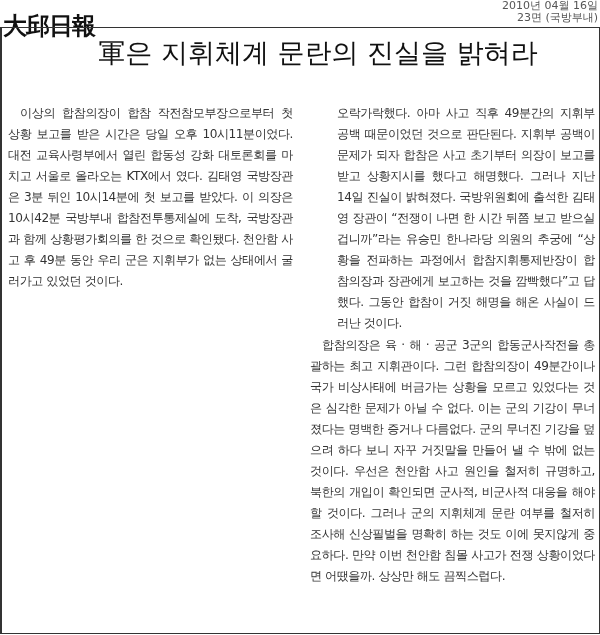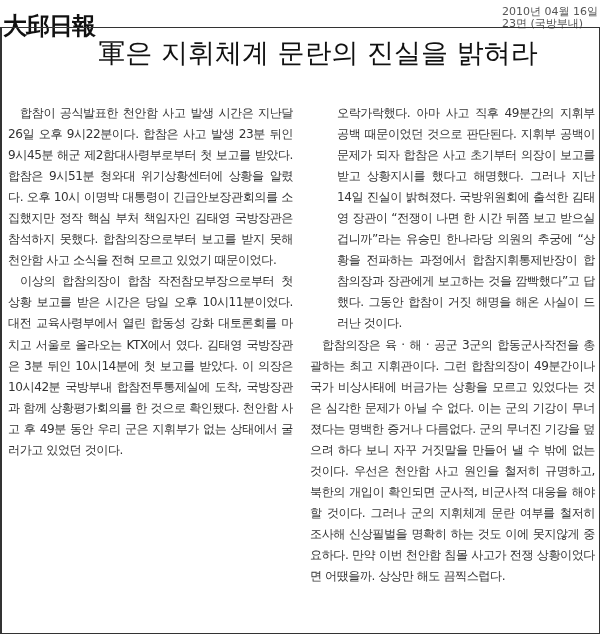--- a/index.html
+++ b/index.html
@@ -1,22 +1,22 @@
 <!DOCTYPE html>
 <html><head>
 <meta charset="utf-8">
 <style>
   html, body { margin: 0; padding: 0; background: #ffffff; }
   body { width: 600px; height: 635px; position: relative; overflow: hidden;
          font-family: "DejaVu Sans", sans-serif; color: #222; }
   .masthead { position: absolute; left: 0; top: 0; width: 600px; height: 27px; }
   .logo { position: absolute; left: 3px; top: 13px; font-family: "DejaVu Serif", serif;
           font-weight: bold; font-size: 24px; letter-spacing: -1px; color: #111; line-height: 26px; }
-  .dateline { position: absolute; right: 2px; top: 0px; 
-              font-size: 11px; line-height: 12px; color: #555; margin-top: 6px; }
+  .dateline { position: absolute; right: 2px; top: 0px; text-align: right;
+              font-size: 11px; line-height: 12px; color: #555; }
   .frame { position: absolute; left: 0; top: 27px; width: 597px; height: 605px;
            border: 1px solid #333; border-left-width: 2px; }
   .headline { position: absolute; left: 0; top: 36px; width: 600px; text-align: center;
               font-size: 27px; line-height: 34px; color: #111; letter-spacing: 0px; padding-left: 18px; }
   .col { position: absolute; top: 103px; width: 285px; font-size: 12.1px; line-height: 21.05px;
          text-align: justify; color: #333; letter-spacing: -0.45px; }
   .col.left { left: 8px; }
   .col.right { left: 310px; }
   .col p { margin: 0; text-indent: 1em; }
   .col p.cont { text-indent: 0; margin-left: 27px; }
@@ -30,21 +30,20 @@
     <div>2010년 04월 16일</div>
     <div>23면 (국방부내)</div>
   </div>
 </div>
 
 <div class="frame"></div>
 
 <h1 class="headline" style="margin:0;font-weight:normal;">軍은 지휘체계 문란의 진실을 밝혀라</h1>
 
 <div class="col left">
-  <p>합참이 공식발표한 천안함 사고 발생 시간은 지난달 26일 오후 9시22분이다. 합참은 사고 발생 23분 뒤인 9시45분 해군 제2함대사령부로부터 첫 보고를 받았다. 합참은 9시51분 청와대 위기상황센터에 상황을 알렸다. 오후 10시 이명박 대통령이 긴급안보장관회의를 소집했지만 정작 핵심 부처 책임자인 김태영 국방장관은 참석하지 못했다. 합참의장으로부터 보고를 받지 못해 천안함 사고 소식을 전혀 모르고 있었기 때문이었다.</p>
   <p>이상의 합참의장이 합참 작전참모부장으로부터 첫 상황 보고를 받은 시간은 당일 오후 10시11분이었다. 대전 교육사령부에서 열린 합동성 강화 대토론회를 마치고 서울로 올라오는 KTX에서 였다. 김태영 국방장관은 3분 뒤인 10시14분에 첫 보고를 받았다. 이 의장은 10시42분 국방부내 합참전투통제실에 도착, 국방장관과 함께 상황평가회의를 한 것으로 확인됐다. 천안함 사고 후 49분 동안 우리 군은 지휘부가 없는 상태에서 굴러가고 있었던 것이다.</p>
 
 </div>
 
 <div class="col right">
   <p class="cont">오락가락했다. 아마 사고 직후 49분간의 지휘부 공백 때문이었던 것으로 판단된다. 지휘부 공백이 문제가 되자 합참은 사고 초기부터 의장이 보고를 받고 상황지시를 했다고 해명했다. 그러나 지난 14일 진실이 밝혀졌다. 국방위원회에 출석한 김태영 장관이 “전쟁이 나면 한 시간 뒤쯤 보고 받으실 겁니까”라는 유승민 한나라당 의원의 추궁에 “상황을 전파하는 과정에서 합참지휘통제반장이 합참의장과 장관에게 보고하는 것을 깜빡했다”고 답했다. 그동안 합참이 거짓 해명을 해온 사실이 드러난 것이다.</p>
   <p>합참의장은 육 · 해 · 공군 3군의 합동군사작전을 총괄하는 최고 지휘관이다. 그런 합참의장이 49분간이나 국가 비상사태에 버금가는 상황을 모르고 있었다는 것은 심각한 문제가 아닐 수 없다. 이는 군의 기강이 무너졌다는 명백한 증거나 다름없다. 군의 무너진 기강을 덮으려 하다 보니 자꾸 거짓말을 만들어 낼 수 밖에 없는 것이다. 우선은 천안함 사고 원인을 철저히 규명하고, 북한의 개입이 확인되면 군사적, 비군사적 대응을 해야 할 것이다. 그러나 군의 지휘체계 문란 여부를 철저히 조사해 신상필벌을 명확히 하는 것도 이에 못지않게 중요하다. 만약 이번 천안함 침몰 사고가 전쟁 상황이었다면 어땠을까. 상상만 해도 끔찍스럽다.</p>
 </div>
 
 </body></html>

